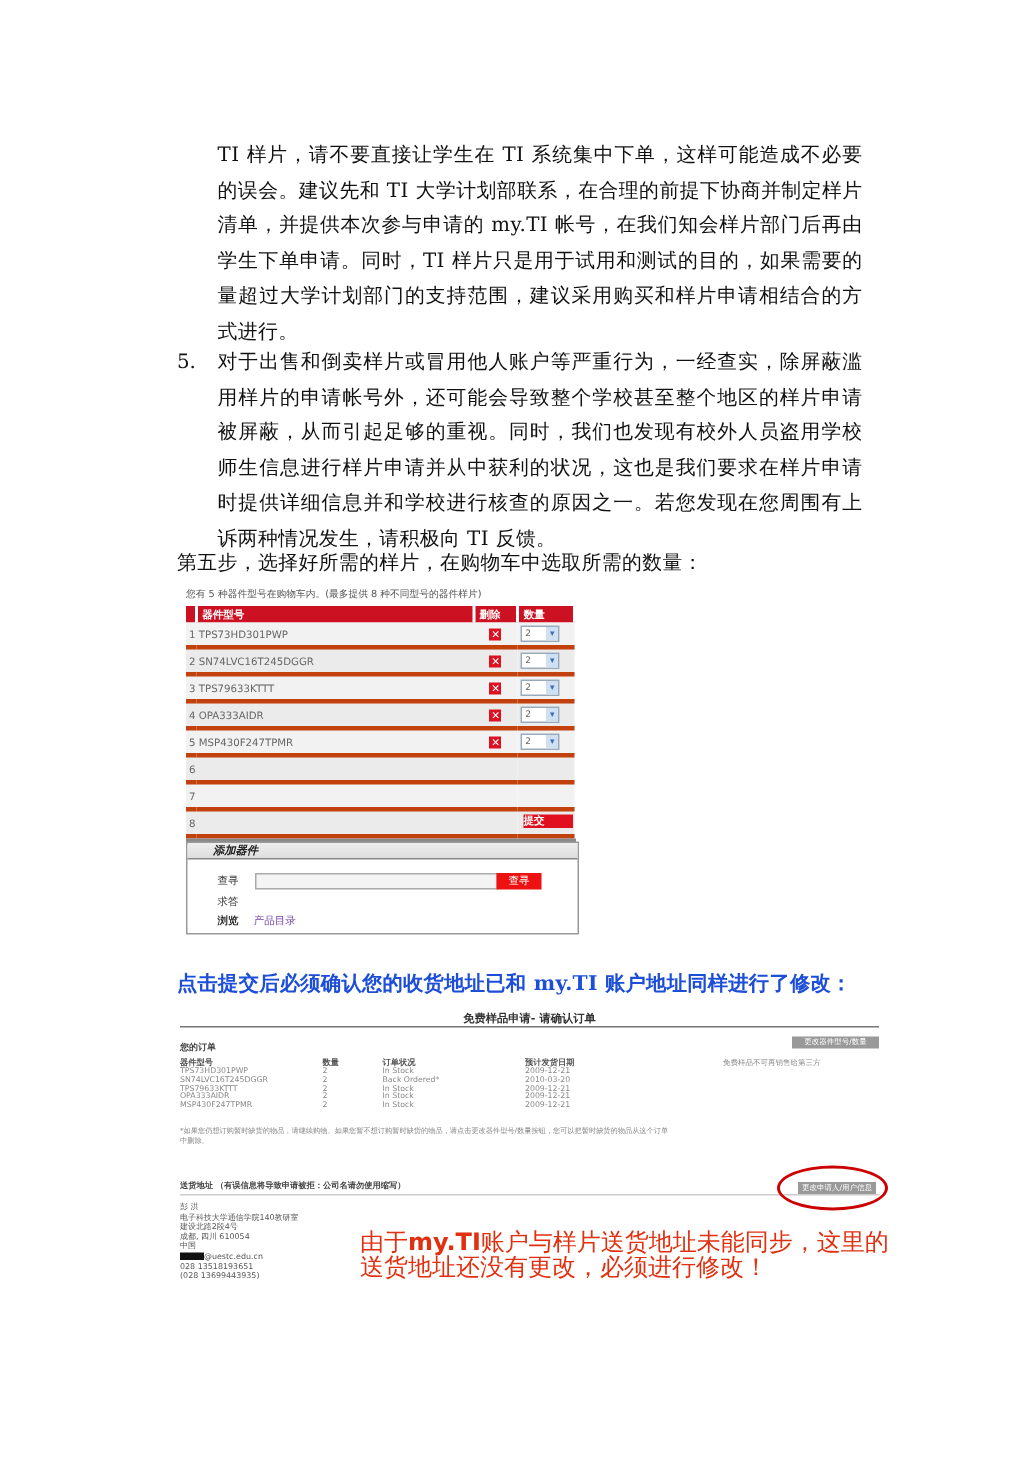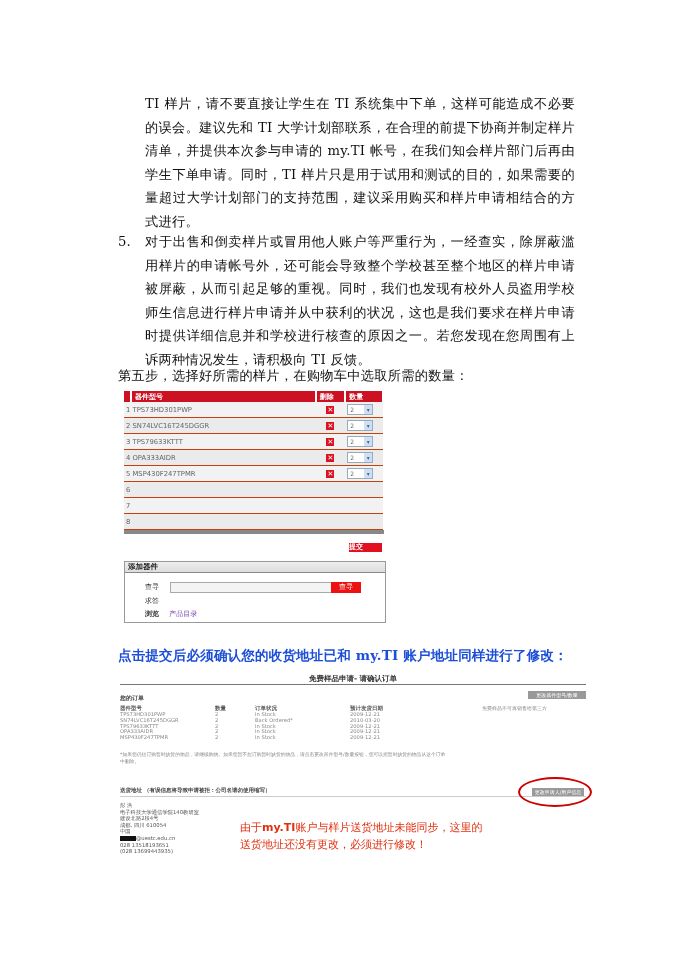--- a/index.html
+++ b/index.html
@@ -9,31 +9,31 @@
   .item5-num { position:absolute; left:118px; top:230px; font-size:13.2px; line-height:23.6px; }
   .p2 { top:230px; }
   .step5 { position:absolute; left:118px; top:364px; font-size:13.2px; line-height:23.6px; letter-spacing:0.3px; }
 
   
   .cart { position:absolute; left:124px; top:391px; width:260px; font-family:"DejaVu Sans","Liberation Sans",sans-serif; color:#666; }
   .cart-note { font-size:6.5px; height:13px; line-height:11px; color:#555; }
   .cart-table { width:260px; border-collapse:collapse; font-size:6.8px; }
   .cart-table th { background:#cc1122; color:#fff; text-align:left; font-size:7px; height:11px; padding:0 3px; border-right:2px solid #fff; }
   .cart-table th.first { width:6px; padding:0; }
-  .cart-table td { height:15px; padding:0 2px; border-bottom:1px solid #c2410c; }
+  .cart-table td { height:15px; padding:0 2px; border-bottom:3px solid #c2410c; }
   .cart-table tr:nth-child(odd) td { background:#f2f2f2; }
   .cart-table tr:nth-child(even) td { background:#ebebeb; }
   .del-x { display:inline-block; width:8px; height:8px; background:#dd1122; color:#fff; font-size:7px; line-height:8px; text-align:center; font-weight:bold; }
   .qty { display:inline-block; width:22px; height:9px; border:1px solid #9ab; background:#fff; font-size:6px; line-height:9px; position:relative; padding-left:2px; box-sizing:content-box; }
   .qty .arr { position:absolute; right:0; top:0; width:8px; height:9px; background:#cfe0f3; color:#3a6fb0; font-size:6px; text-align:center; line-height:9px; }
   .cart-bottom { height:4px; background:#888; width:260px; }
   .submit-btn { position:absolute; right:2px; top:152px; width:33px; height:9px; background:#e01020; color:#fff; font-size:7px; text-align:left; line-height:9px; font-weight:bold; }
 
   .add-part { position:absolute; left:124px; top:561px; width:260px; height:60px; border:1px solid #999; font-family:"DejaVu Sans","Liberation Sans",sans-serif; }
-  .add-title { height:10px; background:linear-gradient(#eee,#ddd); border-bottom:1px solid #888; font-size:7.5px; line-height:10px; padding-left:3px; color:#222; font-weight:bold; }
+  .add-title { height:10px; background:linear-gradient(#eee,#ddd); border-bottom:1px solid #888; font-size:7.5px; line-height:10px; padding-left:17px; color:#222; font-weight:bold;font-style:italic; }
   .add-row { position:absolute; left:20px; font-size:7px; color:#333; }
   .add-input { position:absolute; left:45px; top:20px; width:160px; height:9px; border:1px solid #aaa; background:#f4f4f4; }
   .search-btn { position:absolute; left:206px; top:20px; width:30px; height:11px; background:#ee1111; color:#fff; font-size:7px; text-align:center; line-height:11px; }
   .catalog-link { color:#7744aa; margin-left:8px; }
 
   .red-heading { position:absolute; left:118px; top:647px; font-size:13.5px; font-weight:bold; color:#1d4ed8; letter-spacing:0.2px; }
 
   
   .confirm { position:absolute; left:120px; top:674px; width:466px; font-family:"DejaVu Sans","Liberation Sans",sans-serif; color:#777; }
   .confirm-title { font-size:7.5px; color:#333; height:10px; border-bottom:1px solid #777; font-weight:bold;text-align:center; }
@@ -43,34 +43,35 @@
   .order-table th { text-align:left; font-weight:bold; color:#555; font-size:5.5px; padding:0; height:7px; }
   .order-table td { padding:0; height:5.8px; line-height:5.8px; color:#888; }
   .note-free { position:absolute; top:31px; left:362px; font-size:5px; color:#888; }
   .footnote { position:absolute; top:78px; left:0; width:330px; font-size:4.8px; line-height:6.5px; color:#888; }
   .ship-label { position:absolute; top:113px; left:0; font-size:5.5px; font-weight:bold; color:#444; }
   .ship-line { position:absolute; top:122px; left:0; width:466px; height:1px; background:#ccc; }
   .edit-addr-btn { position:absolute; top:114px; right:2px; width:52px; height:8px; background:#999; color:#fff; font-size:5px; text-align:center; line-height:8px; }
   .oval { position:absolute; top:103px; right:-6px; width:70px; height:26px; border:2px solid #cc0000; border-radius:50%; }
   .addr { position:absolute; top:128px; left:0; font-size:5.3px; line-height:6.6px; color:#555; }
   .redact { display:inline-block; width:16px; height:5px; background:#111; vertical-align:middle; }
-  .annotation { position:absolute; left:240px; top:819px; font-size:11px; line-height:17px; color:#e03010; font-family:"DejaVu Serif","Liberation Serif",serif; }
+  .annotation { position:absolute; left:240px; top:819px; font-size:16px; line-height:17px; color:#e03010; font-family:"DejaVu Serif","Liberation Serif",serif; }
   .annotation b { font-family:"DejaVu Sans","Liberation Sans",sans-serif; }
 </style>
 </head>
 <body>
 
 <div class="para p1">TI 样片，请不要直接让学生在 TI 系统集中下单，这样可能造成不必要的误会。建议先和 TI 大学计划部联系，在合理的前提下协商并制定样片清单，并提供本次参与申请的 my.TI 帐号，在我们知会样片部门后再由学生下单申请。同时，TI 样片只是用于试用和测试的目的，如果需要的量超过大学计划部门的支持范围，建议采用购买和样片申请相结合的方式进行。</div>
 
 <div class="item5-num">5.</div>
 <div class="para p2">对于出售和倒卖样片或冒用他人账户等严重行为，一经查实，除屏蔽滥用样片的申请帐号外，还可能会导致整个学校甚至整个地区的样片申请被屏蔽，从而引起足够的重视。同时，我们也发现有校外人员盗用学校师生信息进行样片申请并从中获利的状况，这也是我们要求在样片申请时提供详细信息并和学校进行核查的原因之一。若您发现在您周围有上诉两种情况发生，请积极向 TI 反馈。</div>
 
 <div class="step5">第五步，选择好所需的样片，在购物车中选取所需的数量：</div>
 
 <div class="cart">
+  <div class="cart-note">您有 5 种器件型号在购物车内。(最多提供 8 种不同型号的器件样片)</div>
   <table class="cart-table">
     <thead>
       <tr>
         <th class="first"></th>
         <th style="width:180px">器件型号</th>
         <th style="width:22px">删除</th>
         <th style="width:30px">数量</th>
       </tr>
     </thead>
     <tbody id="cart-body">

